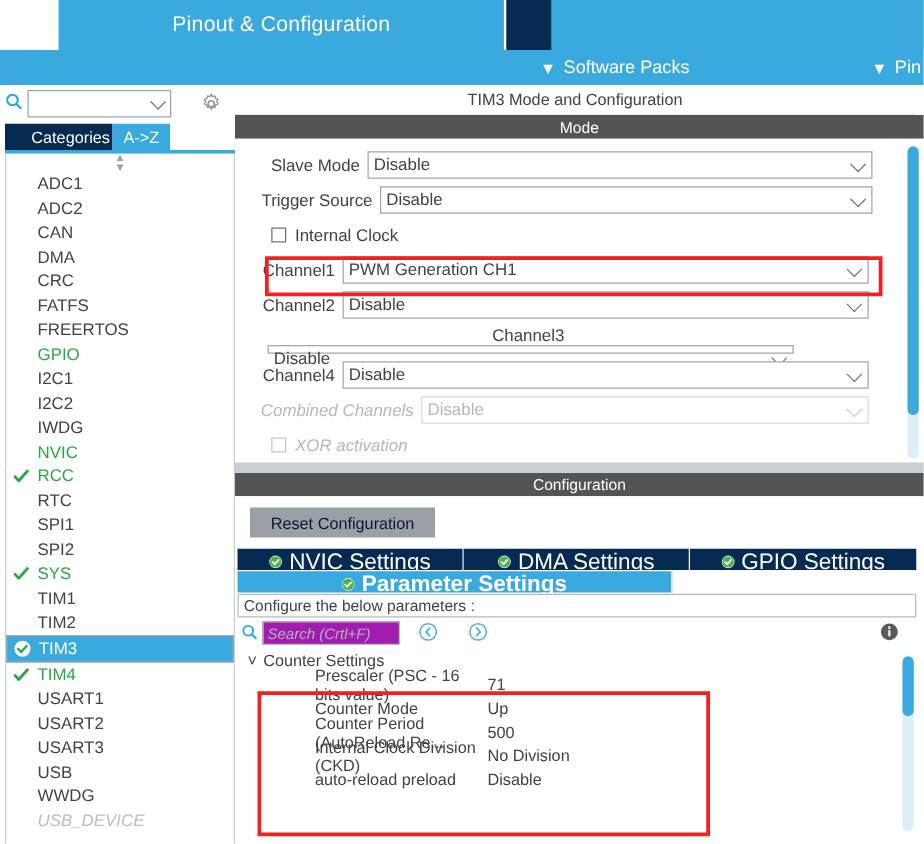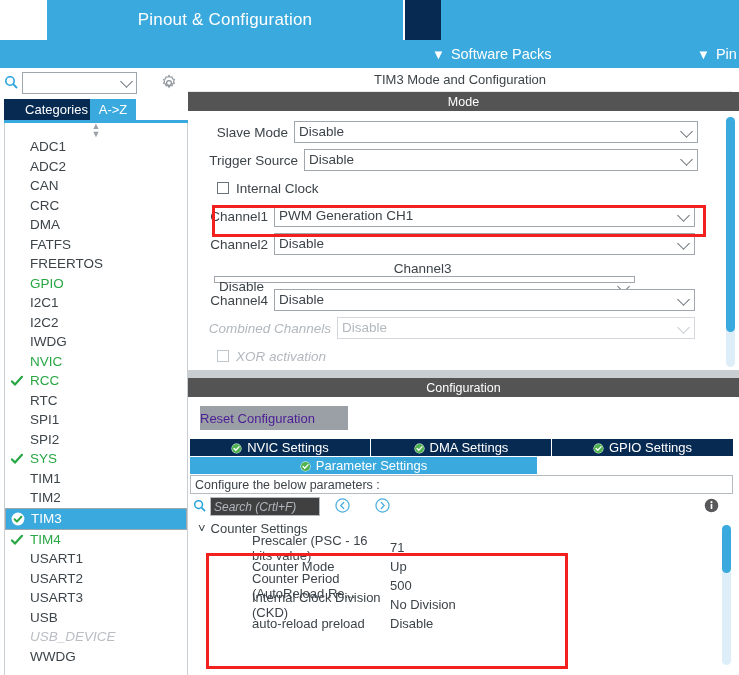--- a/index.html
+++ b/index.html
@@ -83,34 +83,34 @@
   .cbx.dim { border-color:#c1c6cb; }
   .cbtext { font-size:13.5px; color:#3c4449; margin-left:7px; }
   .cbtext.dim { color:#b2b8be; font-style:italic; }
 
   .vscroll { position:absolute; width:9px; border-radius:5px; background:#3aa9dd; }
   .vtrack { position:absolute; width:9px; border-radius:5px; background:#ddeef8; }
 
   
   .confpane { position:relative; width:551px; background:#fff; }
   .resetbtn { position:absolute; left:12px; top:9px; width:148px; height:24px; background:#9aa0a6;
-              color:#4c1d95; font-size:13px; display:flex; align-items:center; }
+              color:#0f172a; font-size:13px; display:flex; align-items:center; justify-content:center; }
   .tabrow { position:absolute; display:flex; }
-  .conftab { height:17px; display:flex; align-items:center; justify-content:center;
-             gap:5px; color:#ffffff; font-size:13px; background:#072a52;
+  .conftab { height:17px; display:flex; align-items:flex-start; justify-content:center;
+             gap:5px; color:#ffffff; font-size:18px; background:#072a52;
              border-right:1px solid #ffffff; }
   .conftab.active { background:#3aa9dd; }
   .gchk { width:11px; height:11px; flex:0 0 11px; }
 
   .cfgbar { position:absolute; left:2px; width:543px; height:19px; border:1px solid #b6bbc0;
             background:#fff; display:flex; align-items:center; padding-left:4px;
             font-size:12.5px; color:#3c4449; }
   .toolrow { position:absolute; left:2px; height:26px; }
   .searchbox { position:absolute; left:20px; top:3px; width:110px; height:19px;
-               border:1px solid #b6bbc0; background:#404040; }
+               border:1px solid #b6bbc0; background:#a21caf; }
   .searchbox .ph { position:absolute; left:3px; top:2px; font-size:12px; color:#b0b6bc; font-style:italic; }
   .magsm { position:absolute; left:3px; top:5px; color:#27a3dd; font-size:13px; }
   .navbtn { position:absolute; top:4px; width:15px; height:15px; }
   .infoicon { position:absolute; right:14px; top:4px; width:15px; height:15px; }
 
   .ptable { position:absolute; left:2px; width:543px; background:#fff; }
   .prow { height:19px; display:flex; align-items:center; font-size:13px; color:#3c4449; }
   .pgroup { padding-left:8px; font-size:13px; color:#3c4449; display:flex; align-items:center; gap:5px; }
   .pname { padding-left:62px; width:200px; }
   .pval { color:#3c4449; }
@@ -181,24 +181,24 @@
           <div class="peritem">
             <span>ADC1</span>
           </div>
           <div class="peritem">
             <span>ADC2</span>
           </div>
           <div class="peritem">
             <span>CAN</span>
           </div>
           <div class="peritem">
+            <span>DMA</span>
+          </div>
+          <div class="peritem">
             <span>CRC</span>
-          </div>
-          <div class="peritem">
-            <span>DMA</span>
           </div>
           <div class="peritem">
             <span>FATFS</span>
           </div>
           <div class="peritem">
             <span>FREERTOS</span>
           </div>
           <div class="peritem green">
             <span>GPIO</span>
           </div>
@@ -267,25 +267,25 @@
           </div>
           <div class="peritem">
             <span>USART2</span>
           </div>
           <div class="peritem">
             <span>USART3</span>
           </div>
           <div class="peritem">
             <span>USB</span>
           </div>
+          <div class="peritem">
+            <span>WWDG</span>
+          </div>
           <div class="peritem dim">
             <span>USB_DEVICE</span>
-          </div>
-          <div class="peritem">
-            <span>WWDG</span>
           </div>
         </div>
     </div>
   </div>
 
   <div class="rightwrap">
 
     <div class="sectiontitle">
       <span>TIM3 Mode and Configuration</span>
     </div>
@@ -403,21 +403,21 @@
                 <circle cx="6" cy="6" r="5.5" fill="#ffffff"></circle>
                 <circle cx="6" cy="6" r="5" fill="#4eb24e"></circle>
                 <path d="M3.4 6.1l1.8 1.9 3.5-3.8" fill="none" stroke="#ffffff" stroke-width="1.5" stroke-linecap="round"></path>
               </svg>
           </span>
           <span>GPIO Settings</span>
         </div>
       </div>
 
       <div class="tabrow" style="left:2px; top:60px;">
-        <div class="conftab active" style="width:348px;">
+        <div class="conftab active" style="width:348px;font-weight:bold;">
           <span class="gchk">
             <svg width="11" height="11" viewBox="0 0 12 12">
                 <circle cx="6" cy="6" r="5.5" fill="#ffffff"></circle>
                 <circle cx="6" cy="6" r="5" fill="#4eb24e"></circle>
                 <path d="M3.4 6.1l1.8 1.9 3.5-3.8" fill="none" stroke="#ffffff" stroke-width="1.5" stroke-linecap="round"></path>
               </svg>
           </span>
           <span>Parameter Settings</span>
         </div>
       </div>

